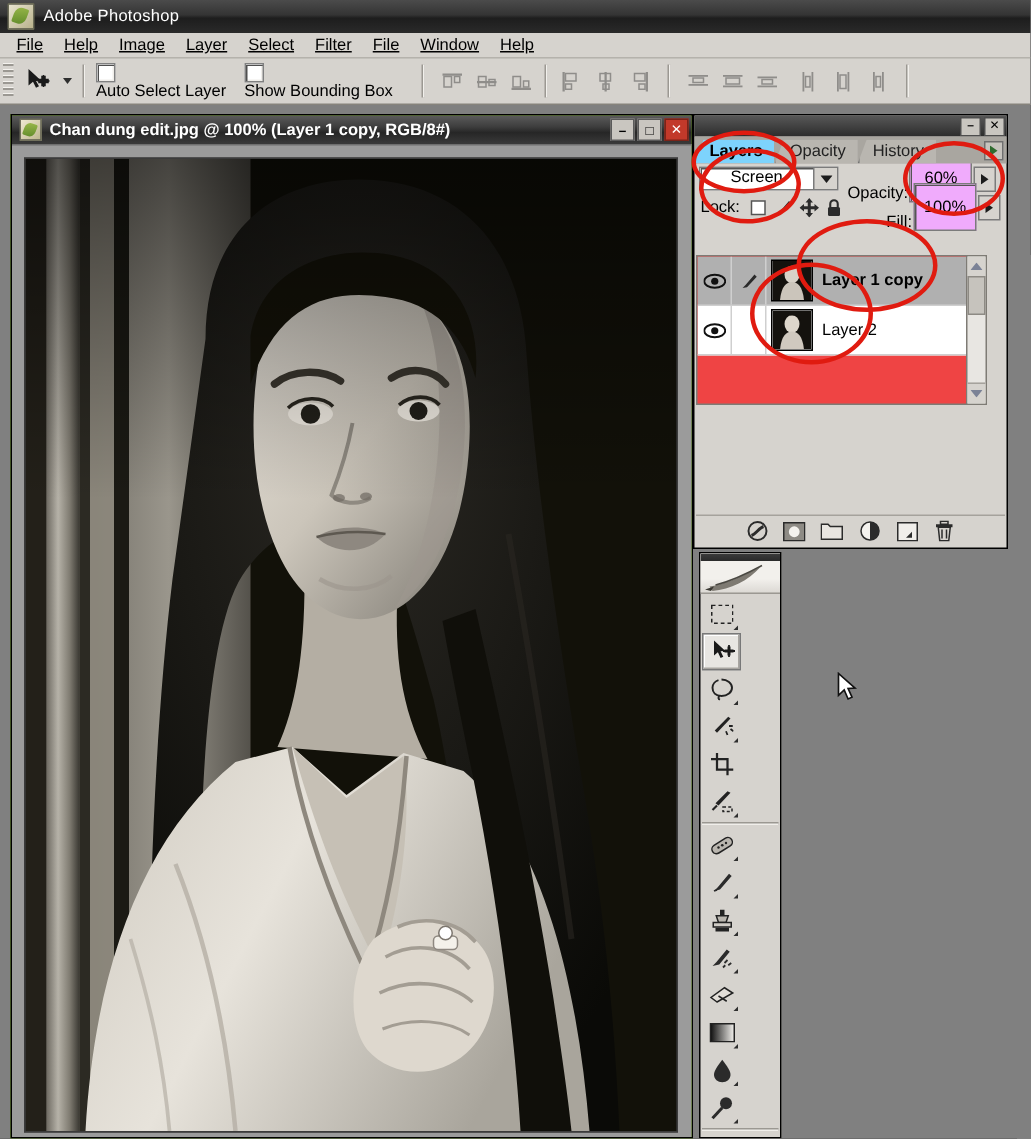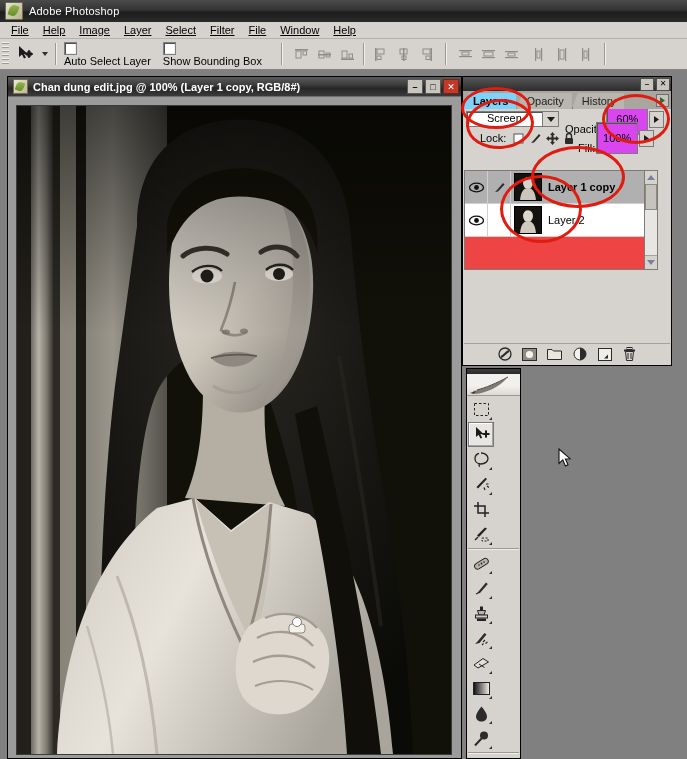--- a/index.html
+++ b/index.html
@@ -71,25 +71,25 @@
      clip-path:polygon(6px 0,100% 0,100% 100%,0 100%);}
   .tab.active{background:#7dd3fc;font-weight:bold;color:#000;}
   .tab-arrow{position:absolute;right:2px;top:3px;width:11px;height:11px;background:#c6c3bd;
      border:1px solid #6f6f6f;display:flex;align-items:center;justify-content:center;}
   .pal-row{height:20px;display:flex;align-items:center;padding:0 3px;box-sizing:border-box;}
   .blend-sel{width:93px;height:16px;background:#fff;border:1px solid #7b7b7b;
      box-shadow:inset 1px 1px 0 #555;display:flex;align-items:flex-start;font-size:11px;padding-left:20px;box-sizing:border-box;}
   .blend-sel .arrowbox{margin-left:auto;width:15px;height:14px;background:#d6d3ce;border-left:1px solid #7b7b7b;
      display:flex;align-items:center;justify-content:center;}
   .lbl{font-size:11px;margin-left:6px;margin-top:19px;}
-  .numfield{width:42px;height:32px;background:#d946ef;border:1px solid #7b7b7b;box-shadow:inset 1px 1px 0 #555;
+  .numfield{width:42px;height:32px;background:#f0abfc;border:1px solid #7b7b7b;box-shadow:inset 1px 1px 0 #555;
      font-size:11px;display:flex;align-items:center;justify-content:center;box-sizing:border-box;margin-left:1px;}
   .spin{width:13px;height:15px;background:#d6d3ce;border:1px solid #7b7b7b;margin-left:1px;
      display:flex;align-items:center;justify-content:center;}
-  .lockrow{height:18px;display:flex;align-items:center;padding:0 17px;box-sizing:border-box;}
+  .lockrow{height:18px;display:flex;align-items:center;padding:0 4px;box-sizing:border-box;}
   .lockicon{width:16px;height:15px;display:flex;align-items:center;justify-content:center;margin-right:1px;}
 
   .layerlist{position:absolute;left:1px;top:93px;width:193px;height:100px;background:#ef4444;
      border:1px solid #7e7b75;box-sizing:border-box;overflow:hidden;}
   .layerrow{height:32px;display:flex;align-items:center;border-bottom:1px solid #cfcfcf;background:#fff;}
   .layerrow.sel{background:#b0b0b0;}
   .eyecell{width:22px;height:32px;display:flex;align-items:center;justify-content:center;border-right:1px solid #cfcfcf;}
   .brushcell{width:22px;height:32px;display:flex;align-items:center;justify-content:center;border-right:1px solid #cfcfcf;}
   .thumb{width:26px;height:26px;margin:0 6px 0 3px;border:1px solid #000;overflow:hidden;position:relative;flex:none;}
   .layername{font-size:11px;flex:1;white-space:nowrap;}

